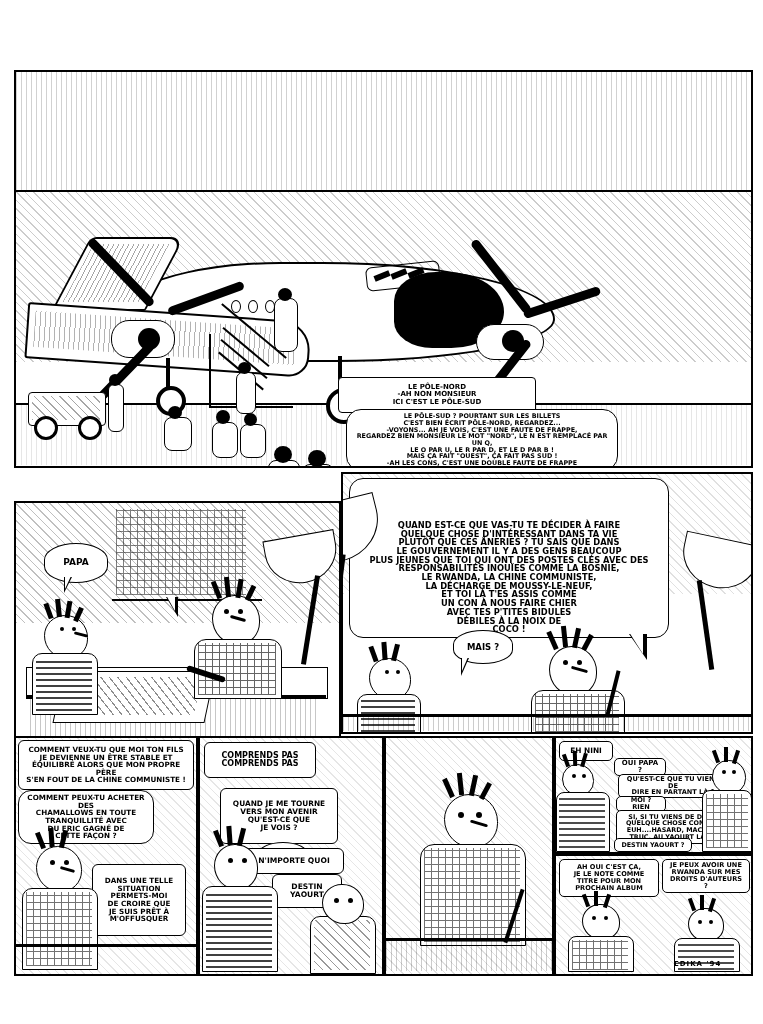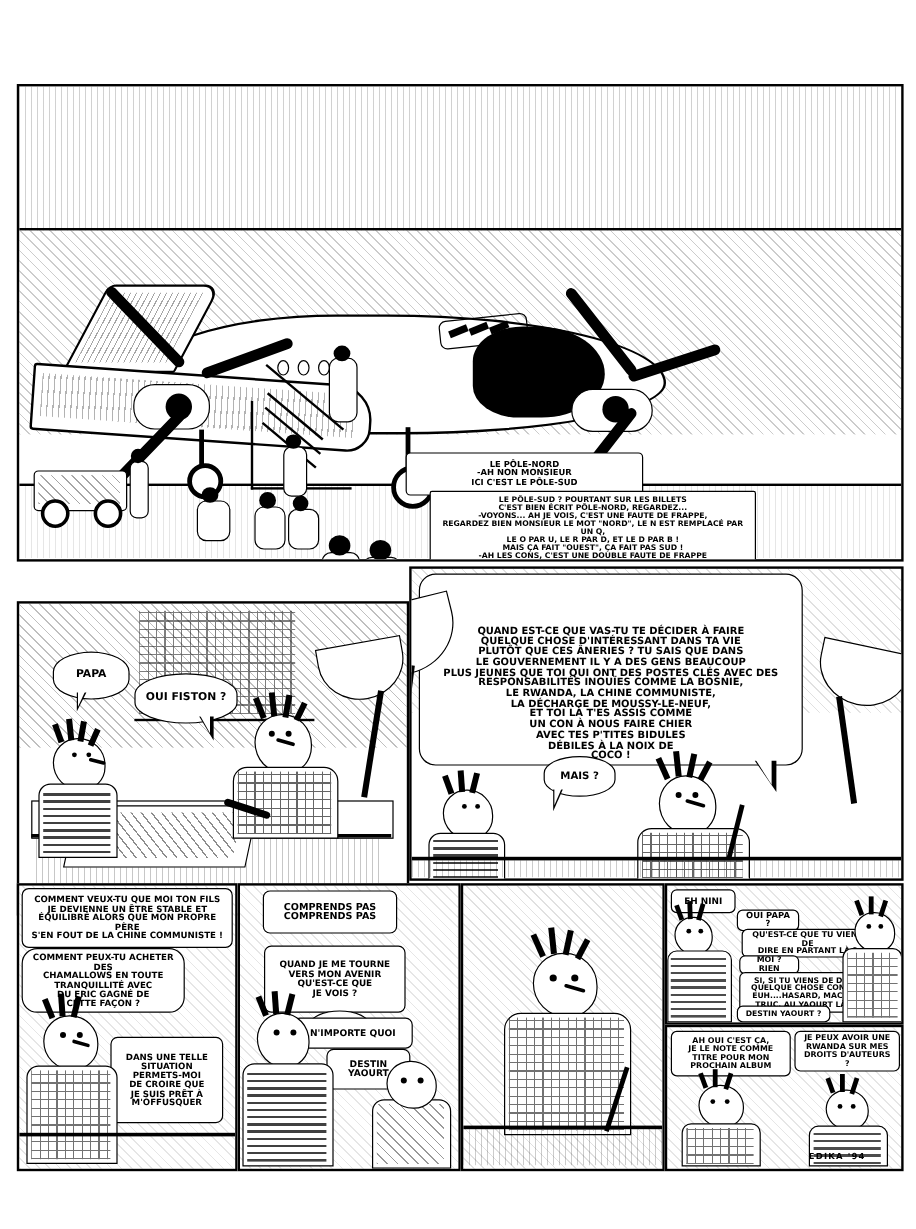--- a/index.html
+++ b/index.html
@@ -124,21 +124,21 @@
     <div class="ink" style="left:222px;top:290px;width:13px;height:12px;border-radius:50%;"></div>
 
     <div class="outline" style="left:258px;top:226px;width:22px;height:52px;border-radius:8px;"></div>
     <div class="ink" style="left:262px;top:216px;width:14px;height:13px;border-radius:50%;"></div>
 
     <div class="rectbub" style="left:322px;top:305px;width:196px;height:34px;border-radius:4px;font-size:7px;">
       <span class="txt">LE PÔLE-NORD
 -AH NON MONSIEUR
 ICI C'EST LE PÔLE-SUD</span>
     </div>
-    <div class="rectbub" style="left:342px;top:337px;width:270px;height:60px;border-radius:2px;font-size:6.4px;">
+    <div class="rectbub" style="left:330px;top:337px;width:270px;height:60px;border-radius:15px;font-size:6.4px;">
       <span class="txt">LE PÔLE-SUD ? POURTANT SUR LES BILLETS
 C'EST BIEN ÉCRIT PÔLE-NORD, REGARDEZ...
 -VOYONS... AH JE VOIS, C'EST UNE FAUTE DE FRAPPE,
 REGARDEZ BIEN MONSIEUR LE MOT "NORD", LE N EST REMPLACÉ PAR UN Q,
 LE O PAR U, LE R PAR D, ET LE D PAR B !
 MAIS ÇA FAIT "OUEST", ÇA FAIT PAS SUD !
 -AH LES CONS, C'EST UNE DOUBLE FAUTE DE FRAPPE</span>
     </div>
   </div>
 
@@ -180,23 +180,20 @@
 
     <div class="outline" style="left:250px;top:32px;width:70px;height:46px;border-radius:0 0 50% 50%/0 0 70% 70%;transform:rotate(-10deg);"></div>
     <div class="ink" style="left:292px;top:72px;width:5px;height:90px;transform:rotate(9deg);"></div>
 
     <div class="bubble" style="left:28px;top:40px;width:62px;height:38px;font-size:9px;">
       <span class="txt">PAPA</span>
     </div>
     <div class="tail" style="left:48px;top:74px;border-width:16px 8px 0 0;border-color:#000 transparent transparent transparent;"></div>
     <div class="tail" style="left:49px;top:73px;border-width:13px 6px 0 0;border-color:#fff transparent transparent transparent;"></div>
 
-    <div class="bubble" style="left:96px;top:58px;width:84px;height:40px;font-size:9px;">
-      <span class="txt">OUI FISTON ?</span>
-    </div>
     <div class="tail" style="left:150px;top:94px;border-width:20px 0 0 12px;border-color:#000 transparent transparent transparent;"></div>
     <div class="tail" style="left:150px;top:92px;border-width:16px 0 0 9px;border-color:#fff transparent transparent transparent;"></div>
   </div>
 
   <div class="panel" style="left:341px;top:472px;width:408px;height:258px;">
 
     <div class="hatch-d" style="left:0;top:0;width:408px;height:120px;opacity:.12;"></div>
 
     <div class="rectbub" style="left:6px;top:4px;width:318px;height:158px;border-radius:14px;font-size:8.3px;align-items:flex-end;">
       <span class="txt" style="padding-top:5px;">QUAND EST-CE QUE VAS-TU TE DÉCIDER À FAIRE
@@ -288,21 +285,21 @@
     <div class="ink" style="left:48px;top:122px;width:5px;height:5px;border-radius:50%;"></div>
     <div class="ink" style="left:44px;top:130px;width:15px;height:3px;border-radius:2px;transform:rotate(16deg);"></div>
     <div class="body" style="left:6px;top:150px;width:74px;height:80px;border-radius:10px 10px 0 0;"></div>
     <div class="check" style="left:10px;top:154px;width:66px;height:74px;opacity:.55;"></div>
     <div class="ink" style="left:0;top:206px;width:180px;height:3px;"></div>
   </div>
 
   <div class="panel" style="left:198px;top:736px;width:182px;height:236px;">
     <div class="hatch-d" style="left:0;top:0;width:182px;height:236px;opacity:.1;"></div>
 
-    <div class="rectbub" style="left:19px;top:4px;width:110px;height:34px;border-radius:6px;font-size:8px;text-align:center;">
+    <div class="rectbub" style="left:4px;top:4px;width:110px;height:34px;border-radius:6px;font-size:8px;text-align:center;">
       <span class="txt">COMPRENDS PAS
 COMPRENDS PAS</span>
     </div>
 
     <div class="rectbub" style="left:20px;top:50px;width:116px;height:54px;border-radius:6px;font-size:7.4px;">
       <span class="txt">QUAND JE ME TOURNE
 VERS MON AVENIR
 QU'EST-CE QUE
 JE VOIS ?</span>
     </div>

